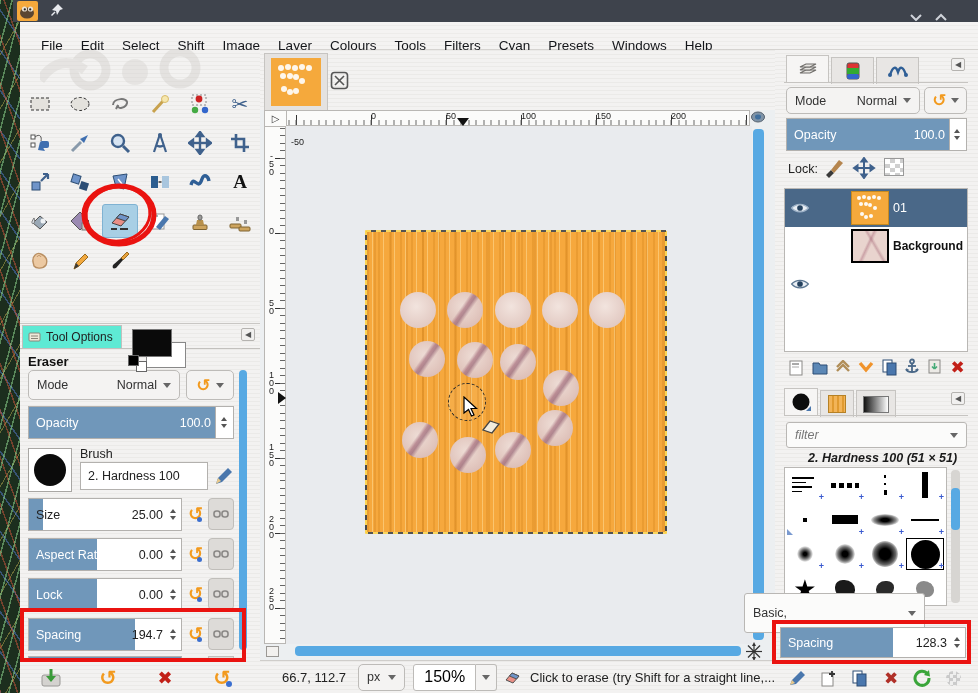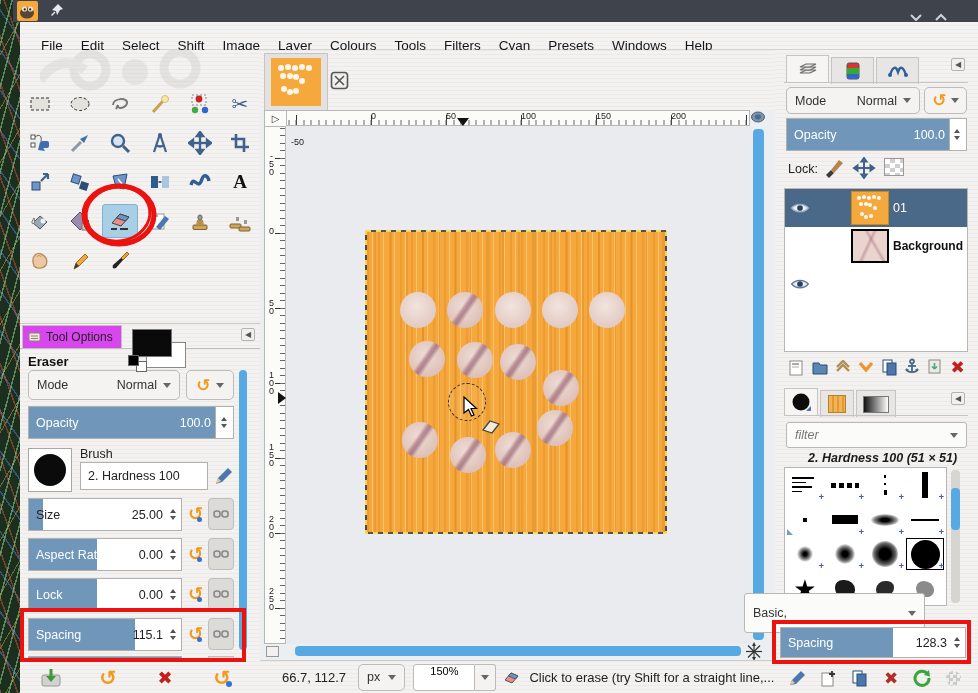--- a/index.html
+++ b/index.html
@@ -33,21 +33,21 @@
   .tool-cell{position:absolute;width:36px;height:34px;display:flex;align-items:center;justify-content:center;border-radius:3px;}
   .tool-cell.selected{background:#a8cfe5;border:1px solid #7fb2d2;}
   .glyph{font-size:20px;line-height:1;}
   
   .swatch-black{left:112px;top:279px;width:40px;height:28px;background:#0a0a0a;border:1px solid #777;z-index:3;}
   .swatch-white{left:126px;top:292px;width:40px;height:26px;background:#fff;border:1px solid #888;z-index:2;}
   .swatch-mini-b{left:108px;top:305px;width:11px;height:11px;background:#000;border:1px solid #666;z-index:4;}
   .swatch-mini-w{left:116px;top:311px;width:11px;height:11px;background:#fff;border:1px solid #666;z-index:3;}
   
   .to-panel{left:20px;top:323px;width:240px;height:370px;border-top:1px solid #c9c7c4;}
-  .to-tab{left:22px;top:325px;width:100px;height:23px;background:#d946ef;border:1px solid #c2c0bd;border-bottom:none;
+  .to-tab{left:22px;top:325px;width:100px;height:23px;background:#5eead4;border:1px solid #c2c0bd;border-bottom:none;
     display:flex;align-items:center;gap:5px;padding-left:5px;font-size:12px;color:#222;z-index:2;}
   .collapse-btn{width:14px;height:13px;border:1px solid #b5b3b0;border-radius:2px;background:#f1f0ef;color:#555;
     font-size:8px;display:flex;align-items:center;justify-content:center;}
   .to-body{left:20px;top:348px;width:240px;height:345px;border-top:1px solid #c2c0bd;}
   .to-title{left:28px;top:354px;font-size:13px;font-weight:bold;color:#111;}
   .gbtn{background:#f4f3f2;border:1px solid #bdbbb8;border-radius:5px;display:flex;align-items:center;font-size:12.5px;color:#333;}
   .chev-dn{width:0;height:0;border-left:4px solid transparent;border-right:4px solid transparent;border-top:5px solid #666;}
   .spinscale{position:absolute;background:#fff;border:1px solid #b3b1ae;overflow:hidden;}
   .ss-fill{position:absolute;left:0;top:0;bottom:0;background:#7097ba;}
   .ss-label{position:absolute;left:7px;top:50%;transform:translateY(-50%);font-size:12.5px;}
@@ -427,21 +427,21 @@
       <div style="position: absolute; left: 197px; top: 597px; width: 5px; height: 5px; border-radius: 50%; background: rgb(59, 111, 208);"></div>
       <div class="chain-btn" style="position: absolute; left: 208px; top: 578px; width: 26px; height: 32px;">
         <svg width="16" height="14">
           <rect x="1" y="4" width="6" height="6" rx="2.5" fill="none" stroke="#8a8886" stroke-width="1.6"></rect>
           <rect x="9" y="4" width="6" height="6" rx="2.5" fill="none" stroke="#8a8886" stroke-width="1.6"></rect>
         </svg>
       </div>
       <div class="spinscale" style="position: absolute; left: 28px; top: 618px; width: 154px; height: 33px;">
         <div style="position: absolute; left: 0px; top: 0px; bottom: 0px; width: 106px; background: rgb(112, 151, 186);"></div>
         <span class="ss-label" style="color: rgb(255, 255, 255);">Spacing</span>
-        <span class="ss-value">115.1</span>
+        <span class="ss-value">194.7</span>
         <span class="spin">
           <i class="sp-up"></i>
           <i class="sp-dn"></i>
         </span>
       </div>
       <div style="position: absolute; left: 188px; top: 623px; font-size: 18px; color: rgb(242, 154, 30); font-weight: bold;">↺</div>
       <div style="position: absolute; left: 197px; top: 637px; width: 5px; height: 5px; border-radius: 50%; background: rgb(59, 111, 208);"></div>
       <div class="chain-btn" style="position: absolute; left: 208px; top: 618px; width: 26px; height: 32px;">
         <svg width="16" height="14">
           <rect x="1" y="4" width="6" height="6" rx="2.5" fill="none" stroke="#8a8886" stroke-width="1.6"></rect>
@@ -564,21 +564,21 @@
       <polygon points="10,19 12,15 8,15" fill="#333"></polygon>
   </svg>
 
   <div class="abs statusbar panelbg">
     <span class="status-text">66.7, 112.7</span>
     <span class="gbtn" style="height:27px;padding:0 8px;gap:8px;margin-left:4px">
       <span>px</span>
         <span class="chev-dn"></span>
     </span>
     <span style="display:flex;height:27px">
-      <span style="background:#fff;border:1px solid #bdbbb8;border-radius:3px 0 0 3px;display:flex;padding:0 16px;font-size:11px">
+      <span style="background:#fff;border:1px solid #bdbbb8;border-radius:3px 0 0 3px;display:flex;align-items:center;padding:0 10px;font-size:16px">
           <span>150%</span>
         </span>
       <span class="gbtn" style="border-radius:0 3px 3px 0;border-left:none;padding:0 6px">
           <span class="chev-dn"></span>
         </span>
     </span>
     <svg width="17" height="15">
         <path d="M1 10 L7 3 L14 6 L8 13 Z" fill="#e98f86" stroke="#555" stroke-width="1"></path>
         <path d="M7 3 L14 6 L11.5 9 L4.5 6 Z" fill="#6f94c9" stroke="#555" stroke-width="1"></path>
       </svg>

